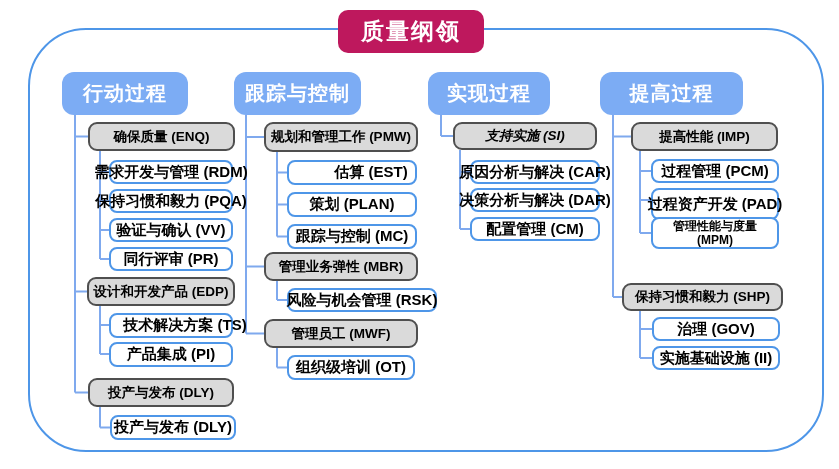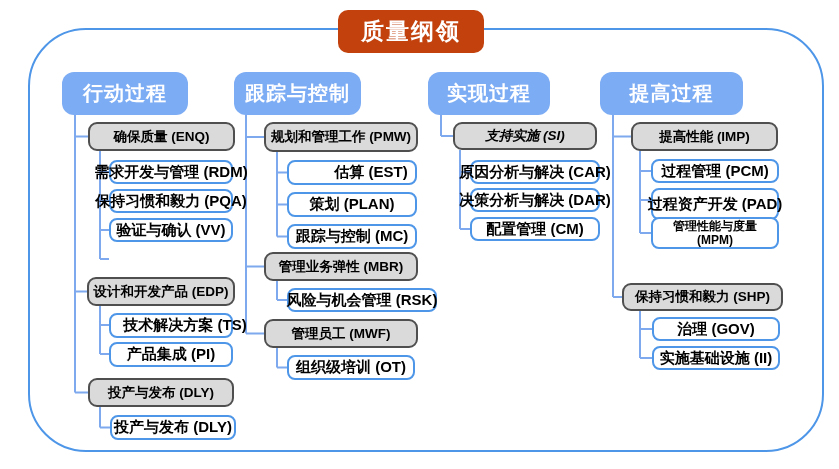--- a/index.html
+++ b/index.html
@@ -3,21 +3,21 @@
 <meta charset="utf-8">
 <style>
   html,body{margin:0;padding:0;background:#fff;}
   .stage{position:relative;width:839px;height:469px;background:#fff;overflow:hidden;
          font-family:"Liberation Sans","DejaVu Sans",sans-serif;}
   .frame{position:absolute;left:28px;top:28px;width:796px;height:424px;
          border:2px solid #4E96E8;border-radius:58px;box-sizing:border-box;z-index:0;}
   svg.connectors{position:absolute;left:0;top:0;z-index:1;}
   .node{position:absolute;display:flex;align-items:center;justify-content:center;
         box-sizing:border-box;text-align:center;z-index:2;}
-  .title{background:#c2410c;color:#fff;border-radius:10px;
+  .title{background:#be185d;color:#fff;border-radius:10px;
          font-size:23px;font-weight:bold;letter-spacing:2px;z-index:3;}
   .hdr{background:#7CACF4;color:#fff;border-radius:12px;
        font-size:20px;font-weight:bold;letter-spacing:1px;white-space:nowrap;}
   .grp{background:#DADADA;color:#000;border:2px solid #4F4F4F;border-radius:9px;
        font-size:13.5px;font-weight:bold;white-space:nowrap;}
   .leaf{background:#fff;color:#000;border:2px solid #4E96E8;border-radius:8px;
         font-size:15px;font-weight:bold;white-space:nowrap;}
   .leaf.wrap{white-space:normal;padding:0 12px;line-height:1.2;font-size:12px;}
 </style>
 </head>
@@ -53,20 +53,21 @@
 
   <div class="node hdr" style="left:62px;top:72px;width:126px;height:43px;">行动过程</div>
   <div class="node hdr" style="left:234px;top:72px;width:127px;height:43px;">跟踪与控制</div>
   <div class="node hdr" style="left:428px;top:72px;width:122px;height:43px;">实现过程</div>
   <div class="node hdr" style="left:600px;top:72px;width:143px;height:43px;">提高过程</div>
 
   <div class="node grp" style="left:88px;top:122px;width:147px;height:29px;">确保质量 (ENQ)</div>
   <div class="node leaf" style="left:109px;top:160px;width:124px;height:24px;">需求开发与管理 (RDM)</div>
   <div class="node leaf" style="left:109px;top:189px;width:124px;height:24px;">保持习惯和毅力 (PQA)</div>
   <div class="node leaf" style="left:109px;top:218px;width:124px;height:24px;">验证与确认 (VV)</div>
+  <div class="node leaf" style="left:109px;top:247px;width:124px;height:24px;">同行评审 (PR)</div>
 
   <div class="node grp" style="left:87px;top:277px;width:148px;height:29px;">设计和开发产品 (EDP)</div>
   <div class="node leaf" style="left:109px;top:313px;width:124px;height:25px;padding-left:28px;">技术解决方案 (TS)</div>
   <div class="node leaf" style="left:109px;top:342px;width:124px;height:25px;">产品集成 (PI)</div>
 
   <div class="node grp" style="left:88px;top:378px;width:146px;height:29px;">投产与发布 (DLY)</div>
   <div class="node leaf" style="left:110px;top:415px;width:126px;height:25px;">投产与发布 (DLY)</div>
 
   <div class="node grp" style="left:264px;top:122px;width:154px;height:30px;">规划和管理工作 (PMW)</div>
   <div class="node leaf" style="left:287px;top:160px;width:130px;height:25px;padding-left:38px;">估算 (EST)</div>

